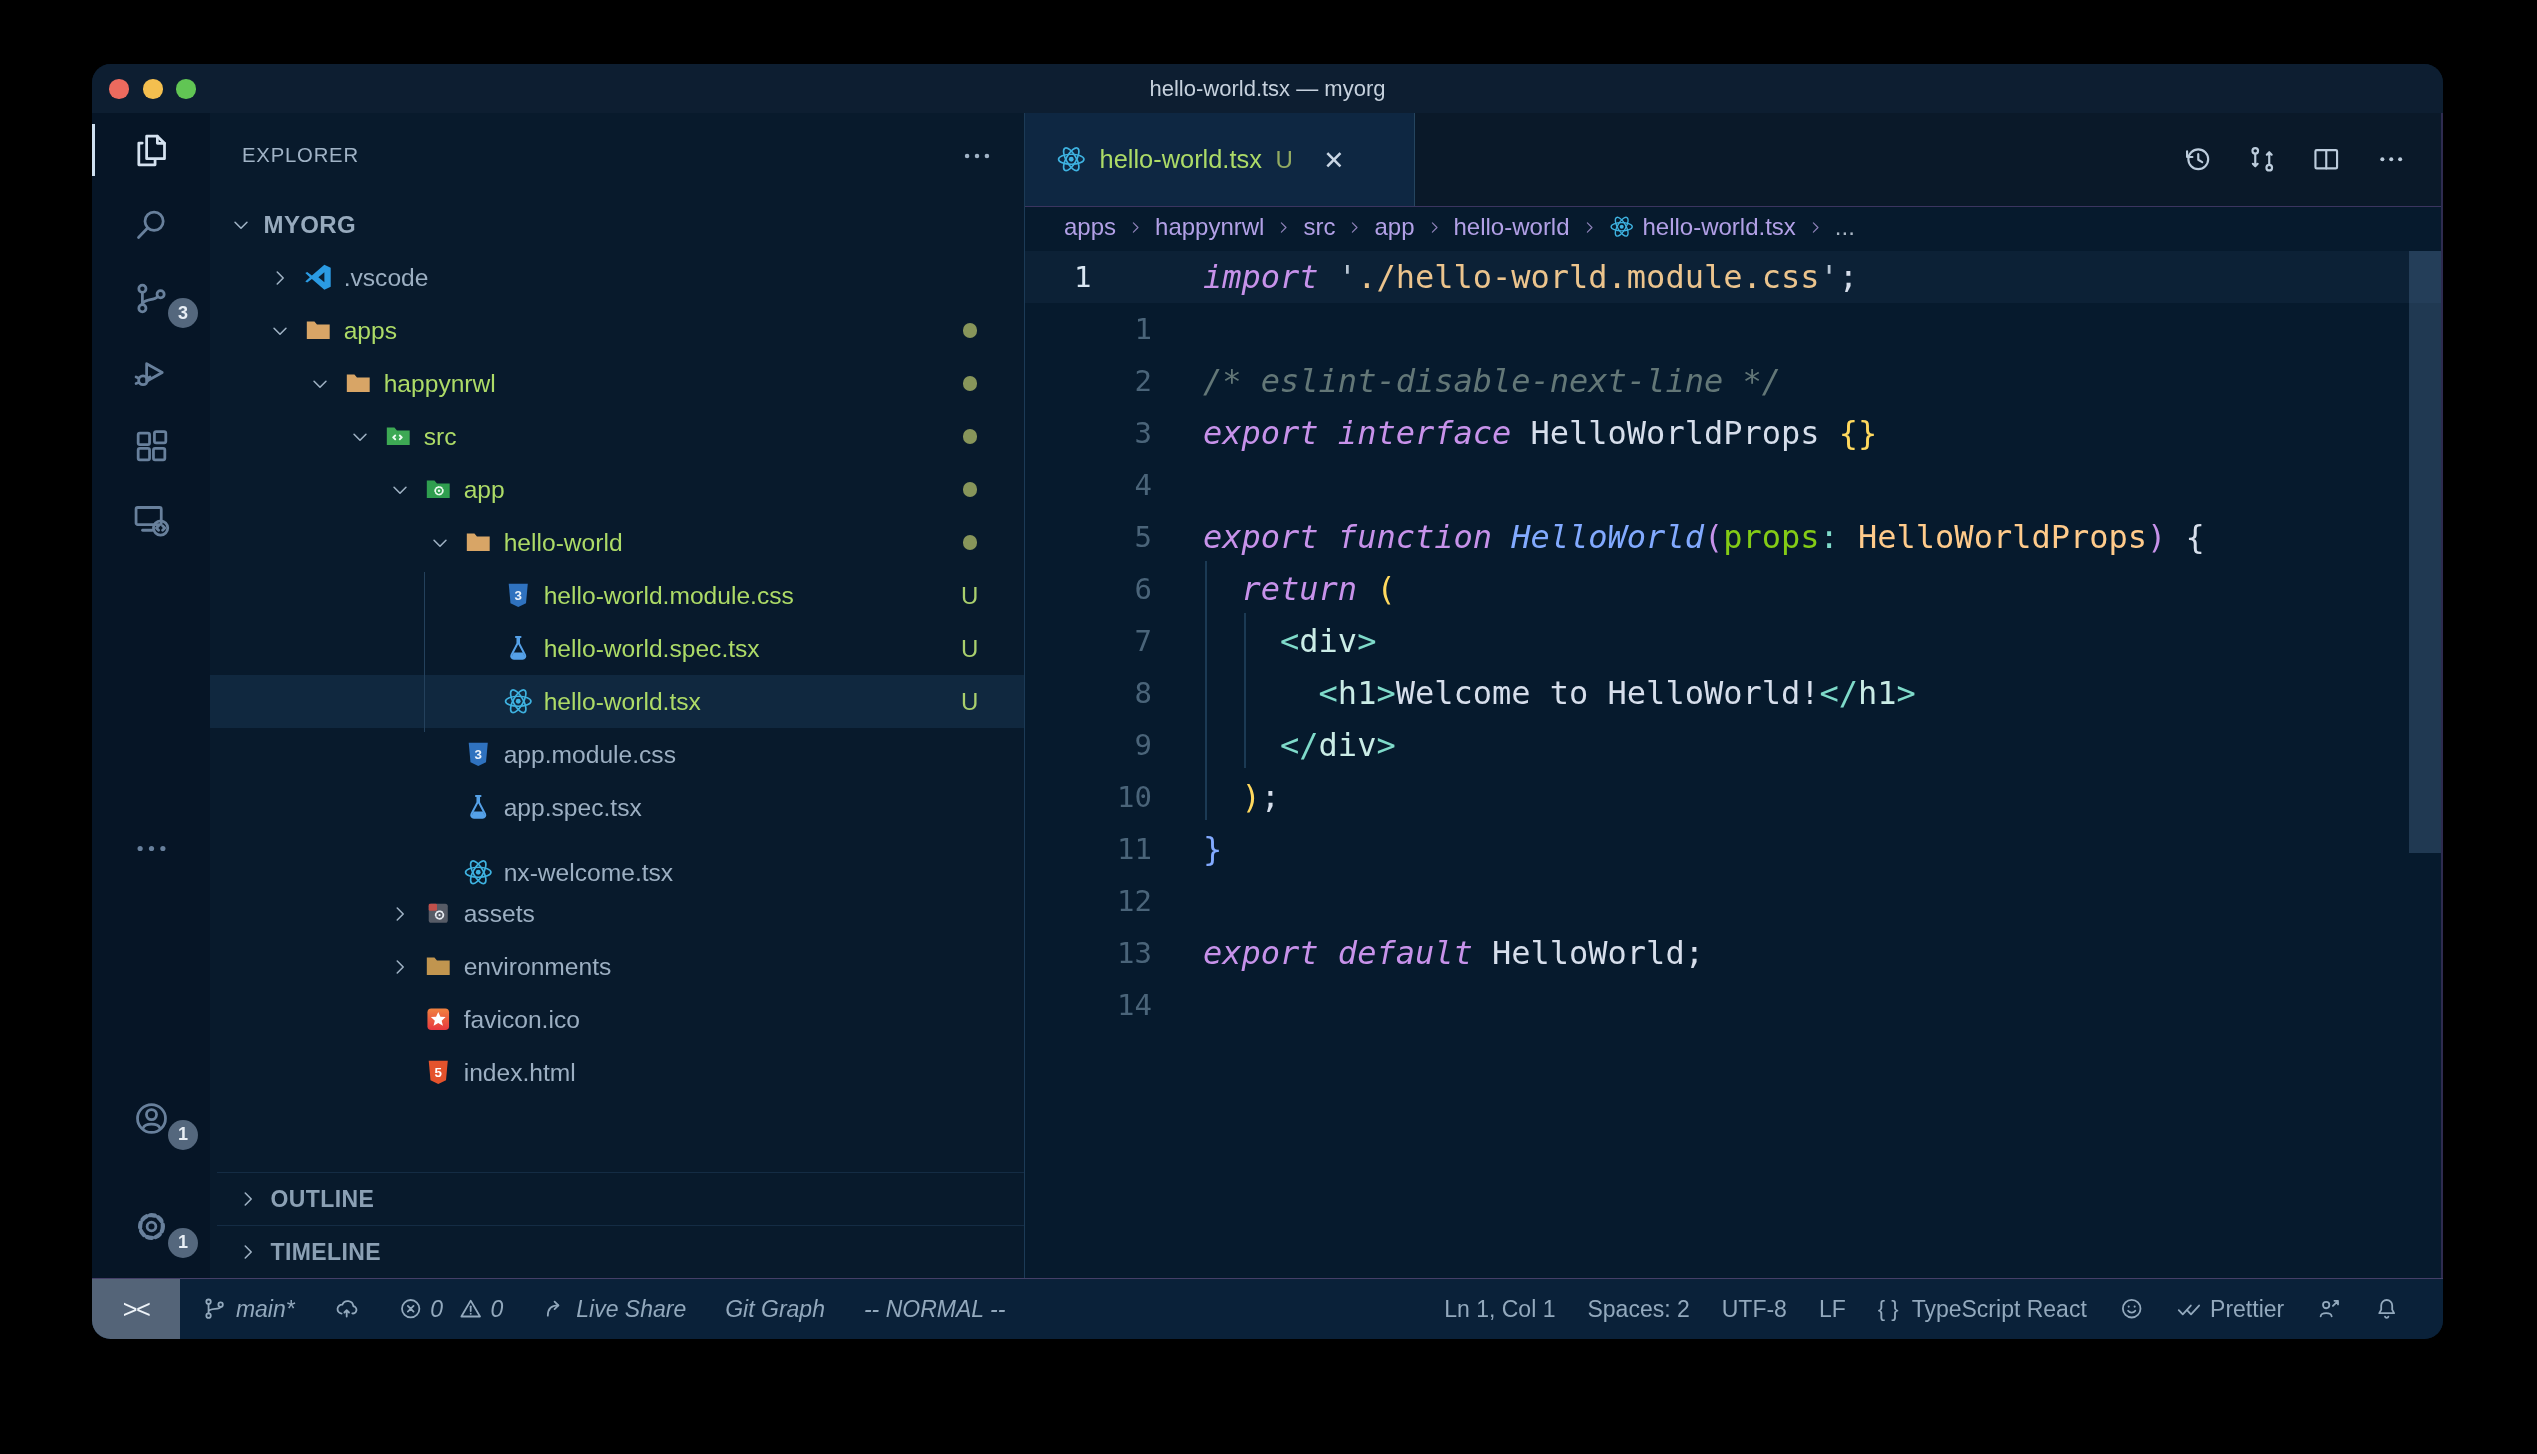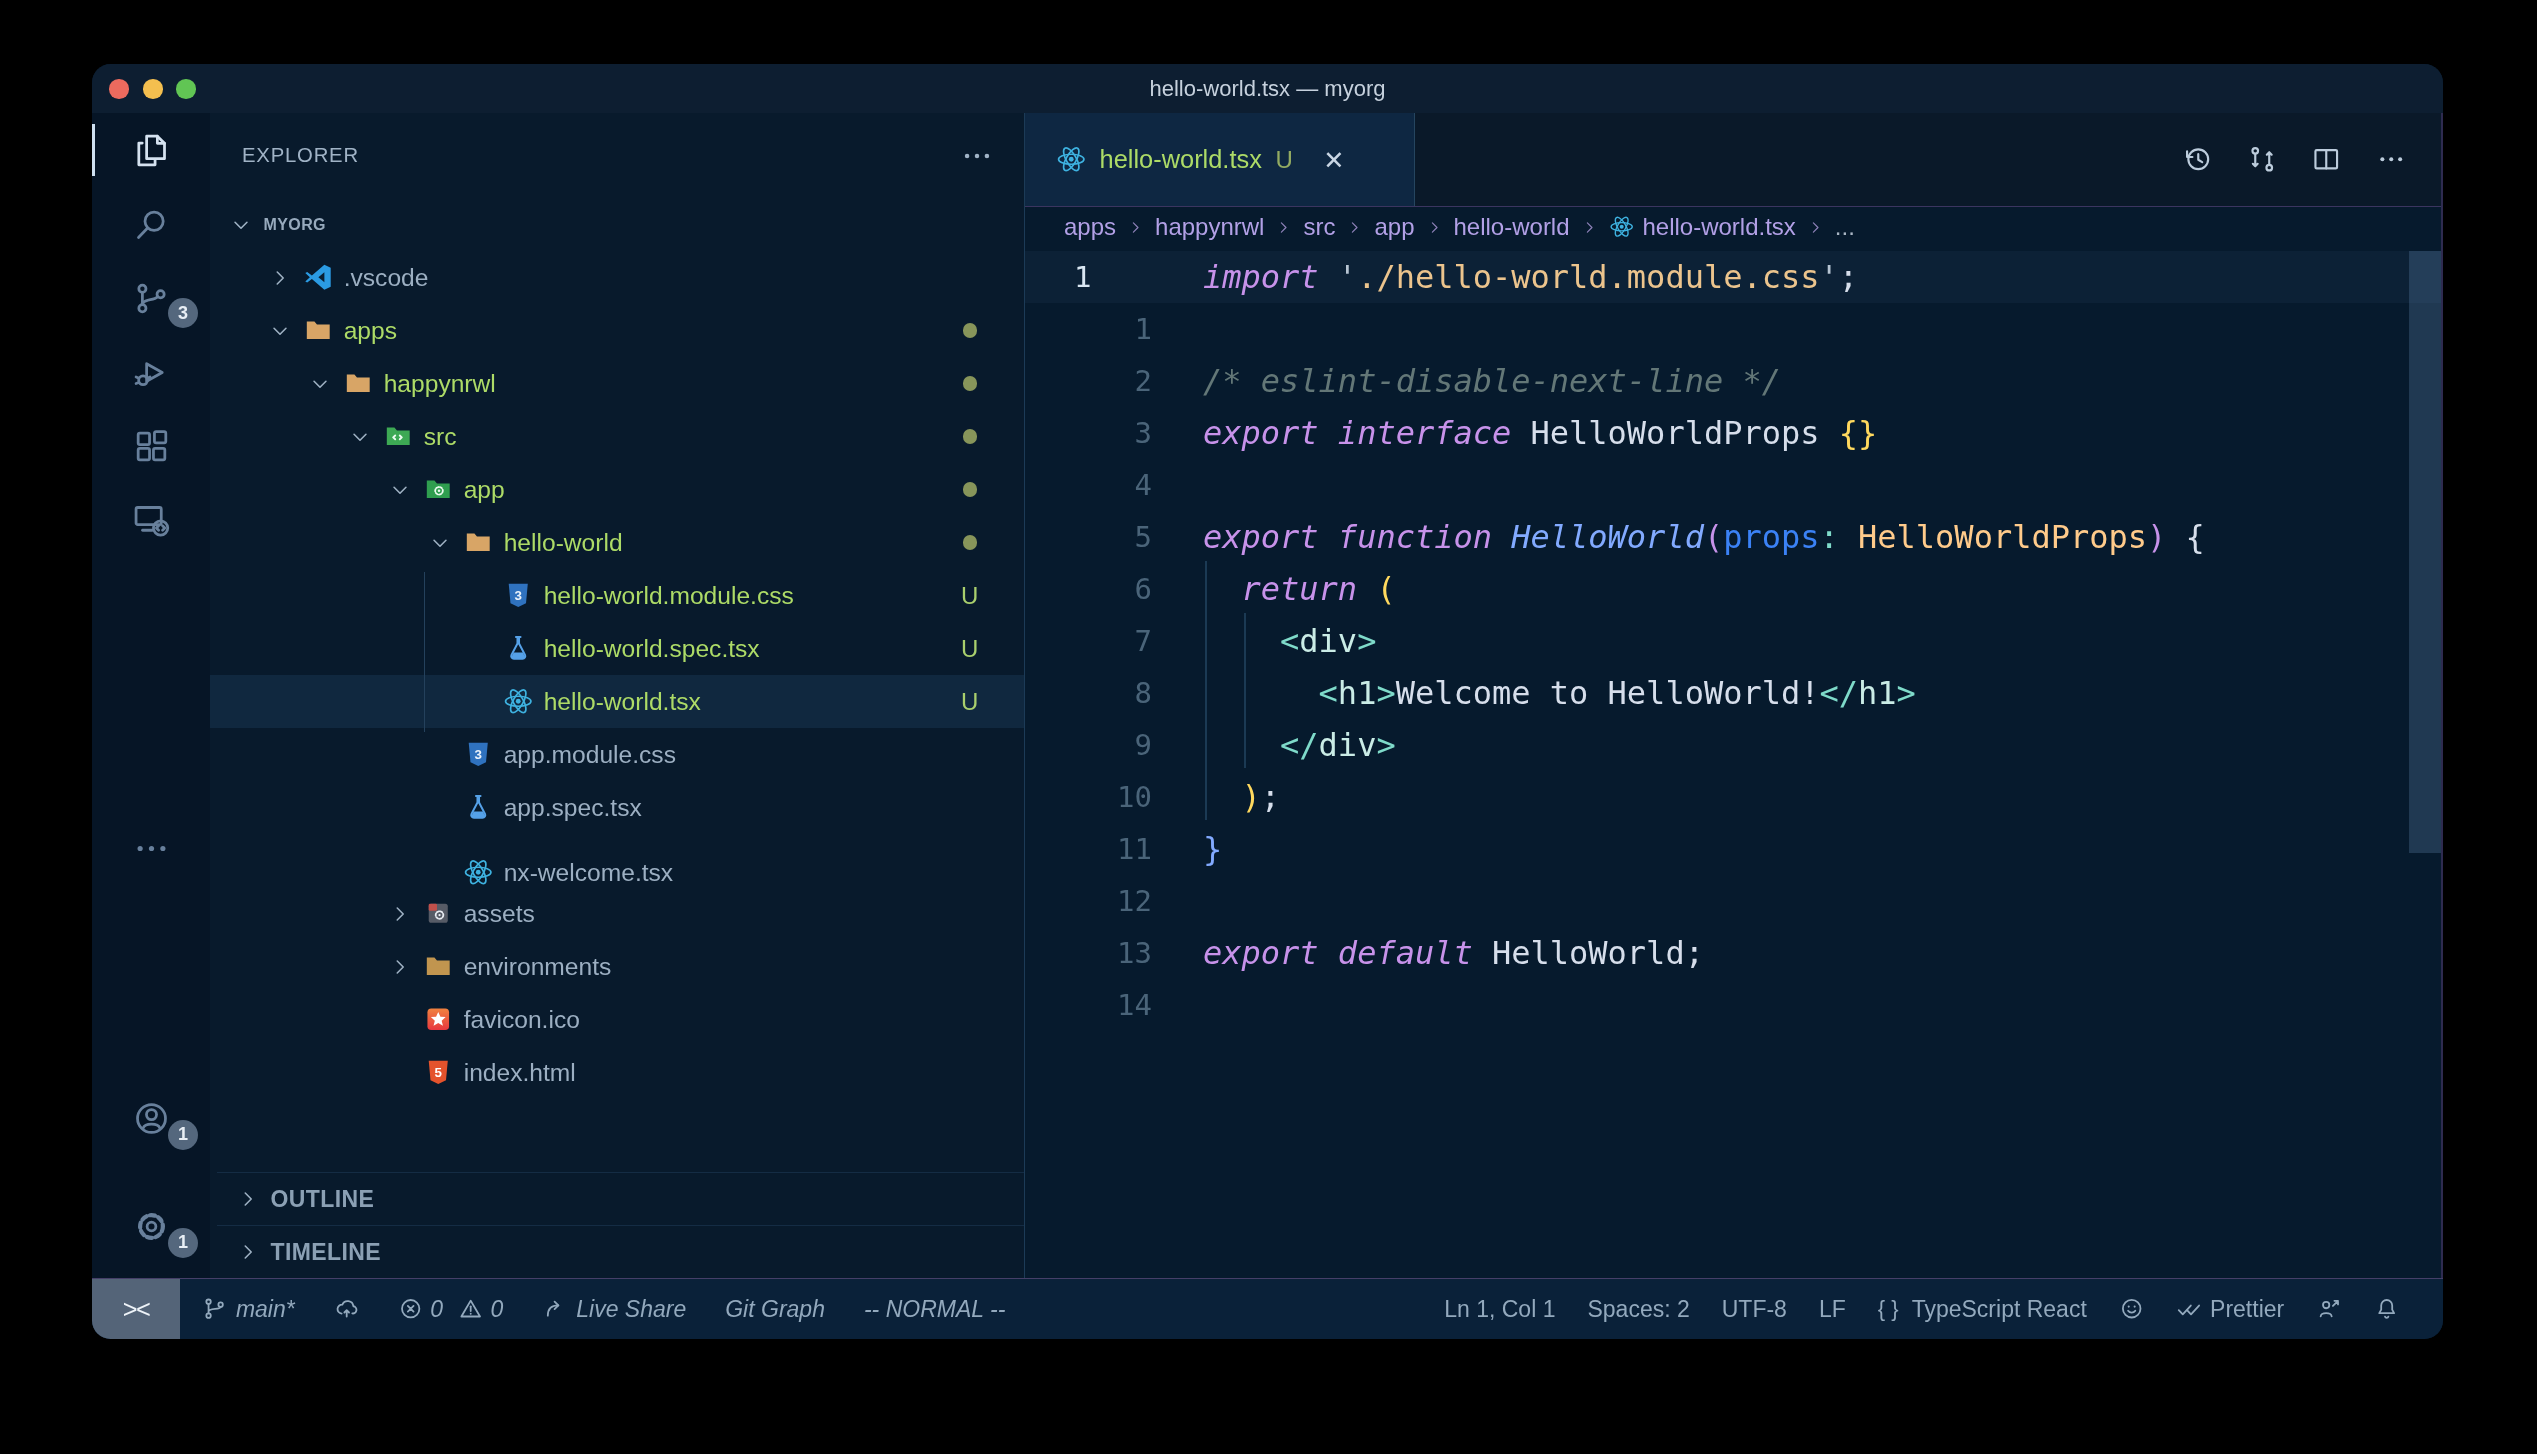--- a/index.html
+++ b/index.html
@@ -44,21 +44,21 @@
   .sb-title { color:#a0b3c6; font-size:20.3px; letter-spacing:0.8px; }
   .sb-more { color:#a0b3c6; width:34px; height:34px; }
   .tree-row { height:53px; display:flex; align-items:center; position:relative; }
   .tree-row.selected { background:#10283f; }
   .tree-row .twisty { width:34px; flex:none; color:#9fb2c4; display:flex; align-items:center; }
   .tree-row .twisty svg { width:22px; height:22px; }
   .tree-row .spacer { width:34px; flex:none; }
   .tree-row .fico { width:30.5px; height:30.5px; flex:none; margin-right:10.2px; }
   .tree-row .lbl { font-size:24.6px; color:#9cafc2; white-space:nowrap; }
   .tree-row.modified .lbl { color:#addb67; }
-  .tree-row.rootrow .lbl { color:#97aabd; font-weight:bold; font-size:16px; letter-spacing:0.4px;text-align:center; }
+  .tree-row.rootrow .lbl { color:#97aabd; font-weight:bold; font-size:24px; letter-spacing:0.4px;text-align:center; }
   .badge-col { position:absolute; right:39px; width:30.5px; display:flex; justify-content:center; }
   .dotbadge { width:14.4px; height:14.4px; border-radius:50%; background:#87955a; }
   .ubadge { color:#a9cf6d; font-size:24px; }
   .tree-guide { position:absolute; left:214px; top:459px; width:0.8px; height:160px; background:#24415c; }
   .sb-sections { position:absolute; bottom:0; left:7px; width:100%; }
   .sb-section { height:53px; border-top:1.7px solid #142c44; display:flex; align-items:center;
     padding-left:19.5px; }
   .sb-section .twisty { width:34px; color:#9fb2c4; } .sb-section .twisty svg { width:22px; height:22px; }
   .sb-section .lbl { color:#8ba0b4; font-weight:bold; font-size:23px; letter-spacing:0.4px; }
 
@@ -92,21 +92,21 @@
     font-size:29px; color:#4a6479; }
   .code-row.current .gutter { text-align:left; padding-left:49px; color:#d9e6f2; }
   .code-text { margin-left:51px; font-family:"DejaVu Sans Mono", monospace; font-size:32px;
     white-space:pre; }
   .tk-kw { color:#c792ea; font-style:italic; }
   .tk-pl { color:#d6deeb; }
   .tk-pq { color:#b7c5d3; }
   .tk-st { color:#ecc48d; }
   .tk-cm { color:#637777; font-style:italic; }
   .tk-fn { color:#82aaff; font-style:italic; }
-  .tk-pr { color:#3b82f6; }
+  .tk-pr { color:#84cc16; }
   .tk-op { color:#7fdbca; }
   .tk-ty { color:#ffcb8b; }
   .tk-tb { color:#7fdbca; }
   .tk-tg { color:#caece6; }
   .tk-gd { color:#ffd95e; }
   .tk-pk { color:#c792ea; }
   .tk-bl { color:#82aaff; }
   .iguide { position:absolute; width:1.7px; background:#1b3a54; }
   .scroll-thumb { position:absolute; right:2.5px; top:4.2px; width:32px; height:602px;
     background:rgba(101,140,180,0.28); }

